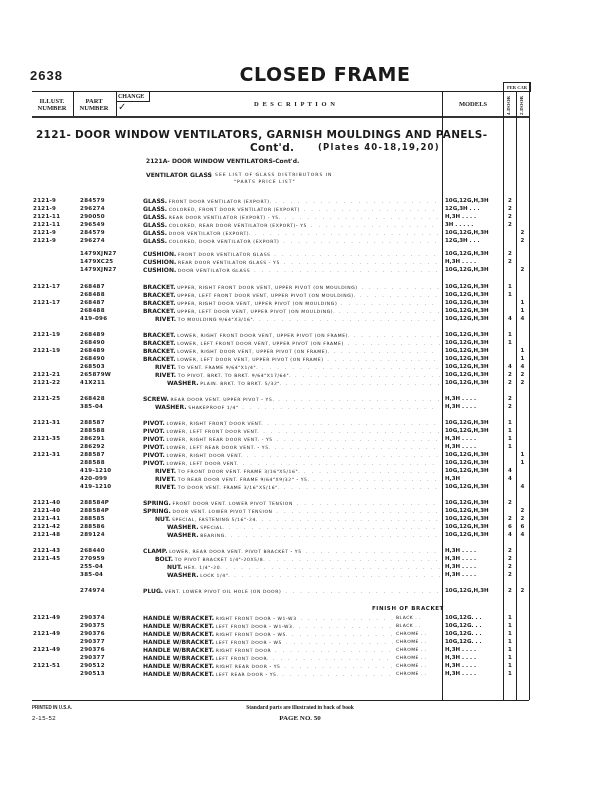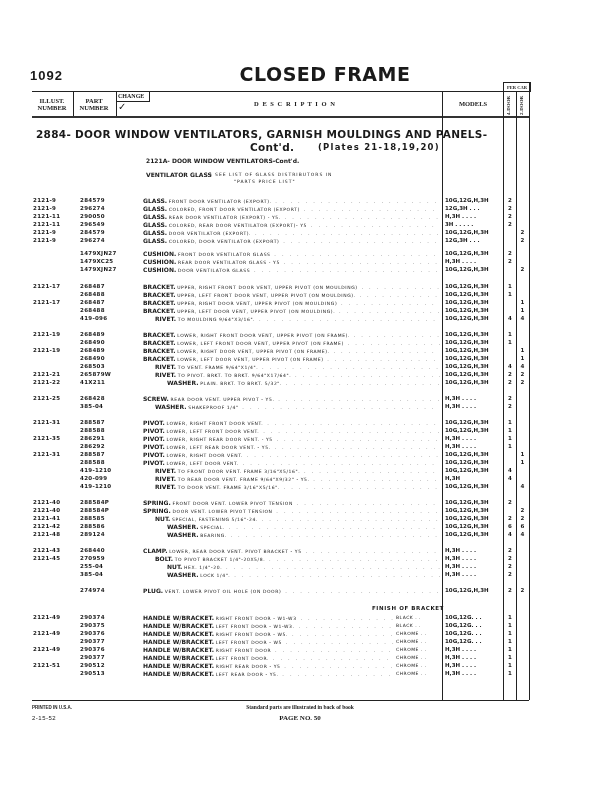--- a/index.html
+++ b/index.html
@@ -31,21 +31,21 @@
   .finish { position:absolute; left:396px; width:46px; font-size:4.5px; letter-spacing:0.5px; }
   .foot-rule { left:32px; top:700px; width:497px; border-top:1.5px solid #222; }
   .foot-left { left:32px; top:705px; font-size:4.5px; font-weight:bold; }
   .foot-date { left:32px; top:715px; font-size:6px; letter-spacing:0.5px; }
   .foot-center { left:180px; top:704px; width:240px; text-align:center; font-size:5.5px; font-weight:bold; font-family:"Liberation Serif", serif; }
   .foot-page { left:180px; top:714px; width:240px; text-align:center; font-size:7px; font-weight:bold; font-family:"Liberation Serif", serif; }
 </style>
 </head>
 <body>
 
-<div class="abs sec-no">1092</div>
+<div class="abs sec-no">2638</div>
 <div class="abs main-title">CLOSED FRAME</div>
 
 <div class="abs percar-box">PER CAR</div>
 <div class="abs hdr-top"></div>
 <div class="abs hdr-bot"></div>
 
 <div class="abs hdr-cell" style="left:32px;width:40px;">ILLUST. NUMBER</div>
 <div class="abs vline" style="left:73px;top:92px;height:24px;"></div>
 <div class="abs hdr-cell" style="left:74px;width:14px;"></div>
 
@@ -57,23 +57,23 @@
 <div class="abs check" style="left:118px;">✓</div>
 <div class="abs hdr-cell" style="left:150px;width:290px;letter-spacing:1px;">D E S C R I P T I O N</div>
 <div class="abs vline" style="left:442px;top:92px;height:608px;"></div>
 <div class="abs hdr-cell" style="left:443px;width:60px;">MODELS</div>
 <div class="abs vline" style="left:503px;top:82px;height:618px;border-left-width:1.5px;"></div>
 <div class="abs vline" style="left:516px;top:91px;height:609px;"></div>
 <div class="abs vline" style="left:529px;top:82px;height:618px;border-left-width:1.5px;"></div>
 <div class="abs vtext" style="left:506px;top:94px;height:21px;">4-DOOR</div>
 <div class="abs vtext" style="left:519px;top:94px;height:21px;">2-DOOR</div>
 
-<div class="abs big-heading" style="left:36px;top:128px;">2884- DOOR WINDOW VENTILATORS, GARNISH MOULDINGS AND PANELS-</div>
+<div class="abs big-heading" style="left:36px;top:128px;">2121- DOOR WINDOW VENTILATORS, GARNISH MOULDINGS AND PANELS-</div>
 <div class="abs big-heading" style="left:250px;top:141px;">Cont'd.</div>
-<div class="abs big-heading" style="left:318px;top:142px;font-size:8.5px;letter-spacing:1.2px;">(Plates 21-18,19,20)</div>
+<div class="abs big-heading" style="left:318px;top:142px;font-size:8.5px;letter-spacing:1.2px;">(Plates 40-18,19,20)</div>
 <div class="abs sub-heading" style="left:146px;top:157px;">2121A- DOOR WINDOW VENTILATORS-Cont'd.</div>
 <div class="abs sub-heading" style="left:146px;top:171px;font-weight:bold;">VENTILATOR GLASS</div>
 <div class="abs note" style="left:210px;top:172px;font-size:4.5px;letter-spacing:1px;">- SEE LIST OF GLASS DISTRIBUTORS IN</div>
 <div class="abs note" style="left:234px;top:179px;font-size:4.5px;letter-spacing:1px;">"PARTS PRICE LIST"</div>
 
 <div class="abs note" style="left:372px;top:605px;font-size:5.5px;font-weight:bold;letter-spacing:0.6px;">FINISH OF BRACKET</div>
 
 <div id="rows">
     <div class="row" style="top: 196px;">
       <span class="c-ill">2121-9</span>

